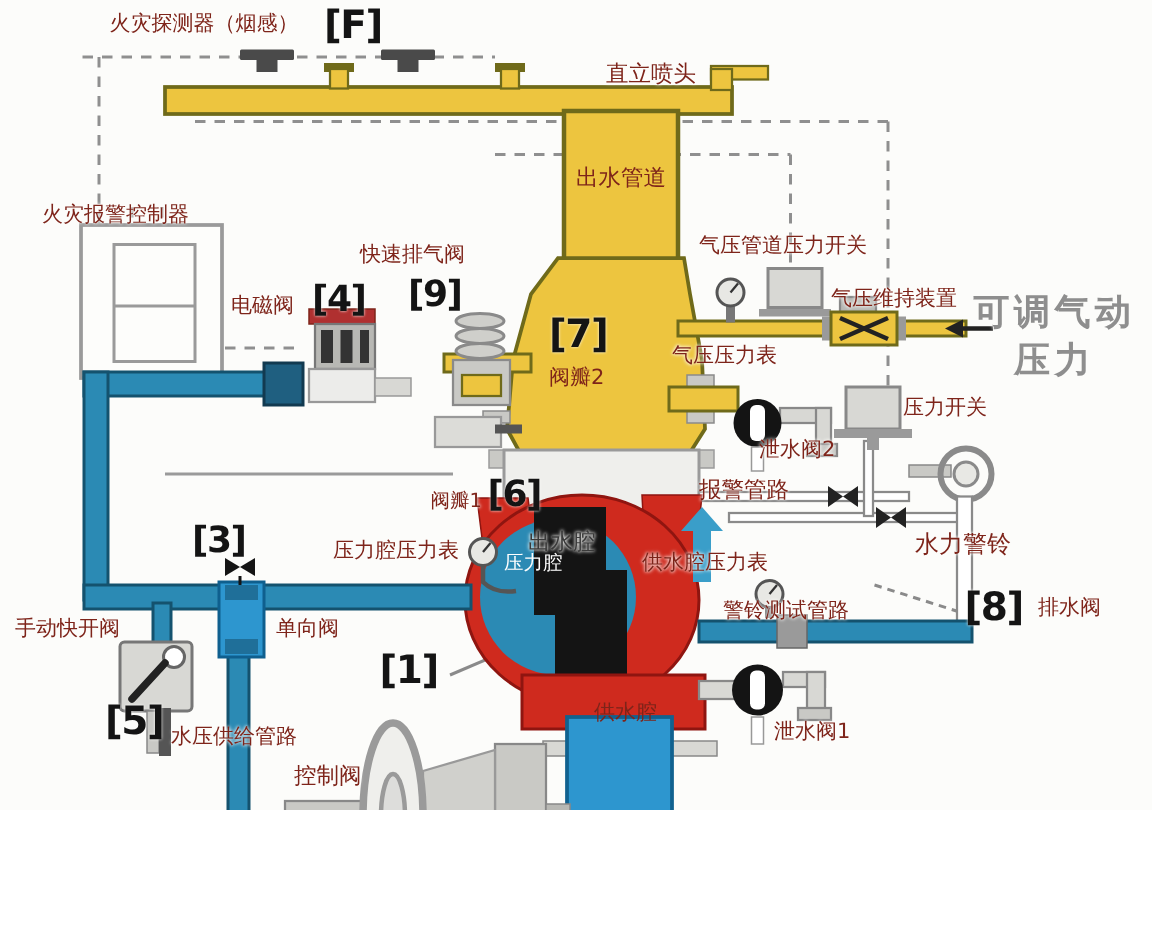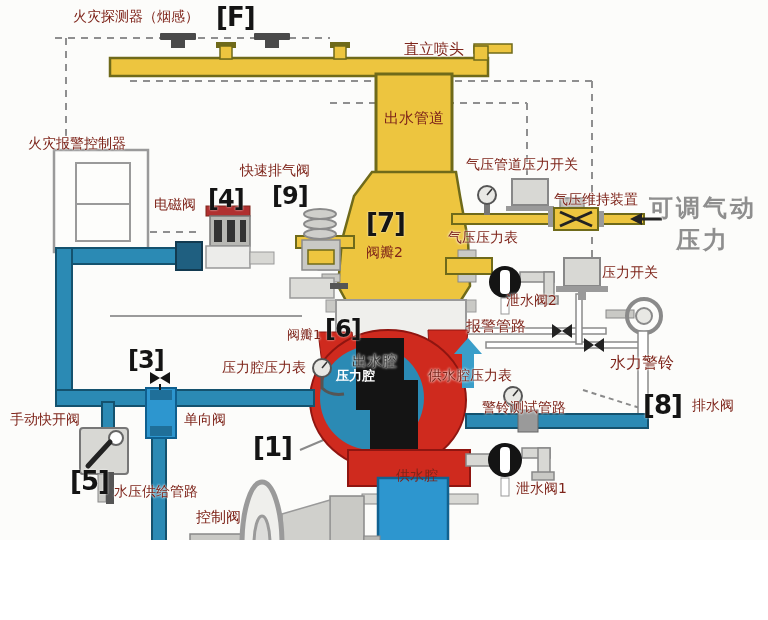--- a/index.html
+++ b/index.html
@@ -284,21 +284,21 @@
 <div class="lbl onpipe" style="left:366px;top:244px;">阀瓣2</div>
 <div class="lbl" style="left:602px;top:264px;">压力开关</div>
 <div class="lbl blk" style="left:352px;top:314px;font-size:15px;margin-top:39px;">出水腔</div>
 <div class="lbl" style="left:506px;top:292px;">泄水阀2</div>
 <div class="lbl" style="left:466px;top:318px;font-size:15px;">报警管路</div>
 <div class="lbl" style="left:610px;top:339px;font-size:16px;margin-top:15px;">水力警铃</div>
 <div class="lbl" style="left:287px;top:328px;font-size:13px;">阀瓣1</div>
 <div class="tag" style="left:325px;top:315px;">[6]</div>
 <div class="lbl" style="left:222px;top:359px;">压力腔压力表</div>
 <div class="tag" style="left:128px;top:346px;">[3]</div>
-<div class="lbl white" style="left:336px;top:369px;font-size:13px;font-weight:bold;">压力腔</div>
+<div class="lbl white" style="left:336px;top:369px;font-size:13px;">压力腔</div>
 <div class="lbl" style="left:428px;top:367px;">供水腔压力表</div>
 <div class="lbl" style="left:482px;top:399px;">警铃测试管路</div>
 <div class="tag" style="left:643px;top:390px;font-size:26px;">[8]</div>
 <div class="lbl" style="left:692px;top:397px;">排水阀</div>
 <div class="lbl" style="left:10px;top:411px;">手动快开阀</div>
 <div class="lbl" style="left:184px;top:411px;">单向阀</div>
 <div class="tag" style="left:70px;top:466px;font-size:26px;">[5]</div>
 <div class="lbl" style="left:114px;top:483px;">水压供给管路</div>
 <div class="tag" style="left:253px;top:432px;font-size:26px;">[1]</div>
 <div class="lbl onpipe" style="left:396px;top:467px;">供水腔</div>

